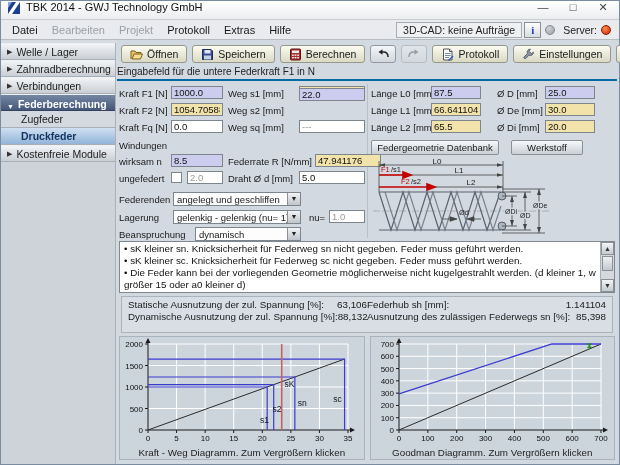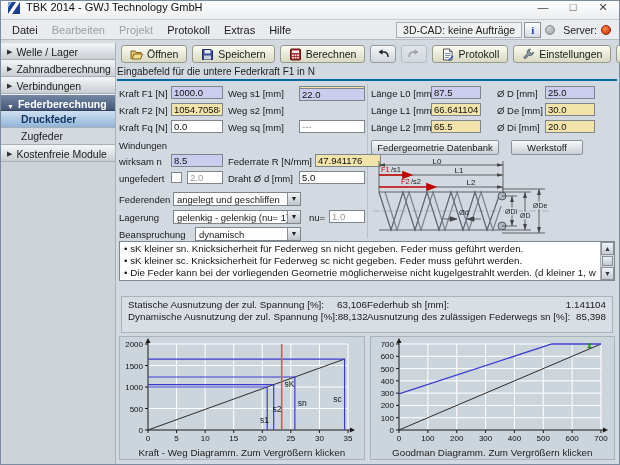--- a/index.html
+++ b/index.html
@@ -58,21 +58,21 @@
   .bg-yel { background:#f2e3ab; }
   .bg-wht { background:#ffffff; }
   .dis { color:#999; }
   .fselect { position:absolute; height:14px; border:1px solid #7d858d; background:#fdfdfd; display:flex; align-items:center; }
   .fselect .sval { flex:1; font-size:9.5px; padding:0 3px; white-space:nowrap; overflow:hidden; }
   .fselect .sarrow { width:13px; height:100%; border-left:1px solid #8a9098; background:linear-gradient(#f2f4f6,#bfc5cb); font-size:7px; text-align:center; line-height:12px; color:#222; }
   .fcheck { position:absolute; width:11px; height:11px; border:1px solid #7d858d; background:#fff; }
   .fbtn { position:absolute; height:15px; border:1px solid #8a9098; border-radius:2px; background:linear-gradient(#f7f8fa,#c9cfd5); font-size:9.5px; color:#1a1a1a; text-align:center; font-family:"Liberation Sans",sans-serif; }
 
   
-  .warnings { position:absolute; left:2px; top:201px; right:4px; height:40px; border:1px solid #80888f; background:#fff; display:flex; }
+  .warnings { position:absolute; left:2px; top:201px; right:4px; height:52px; border:1px solid #80888f; background:#fff; display:flex; }
   .warn-text { flex:1; padding:1px 4px; font-size:9.8px; line-height:1.22; color:#111; overflow:hidden; }
   .wscroll { width:14px; background:#d4d9de; border-left:1px solid #a9afb5; display:flex; flex-direction:column; }
   .wbtn { height:13px; font-size:7px; text-align:center; line-height:12px; background:linear-gradient(#f2f4f6,#c6cbd0); border:1px solid #8a9098; color:#333; }
   .wthumb { height:15px; margin:1px; background:linear-gradient(#eef1f3,#c2c8cd); border:1px solid #8a9098; }
   .wtrack { flex:1; }
 
   
   .results { position:absolute; left:4px; top:256px; right:6px; height:37px; border:1px solid #aab3bb; background:#d8dee4; padding:2px 6px; }
   .res-head { font-size:10px; font-weight:bold; }
   .res-cols { display:flex; }
@@ -134,25 +134,25 @@
         <span>Zahnradberechnung</span>
       </div>
     <div class="side-item">
         <span class="arr">▶</span>
         <span>Verbindungen</span>
       </div>
     <div class="side-item open">
         <span class="arr">▼</span>
         <span>Federberechnung</span>
       </div>
+    <div class="side-item child">
+        <span>Zugfeder</span>
+      </div>
     <div class="side-item child-selected">
         <span>Druckfeder</span>
-      </div>
-    <div class="side-item child">
-        <span>Zugfeder</span>
       </div>
     <div class="side-item">
         <span class="arr">▶</span>
         <span>Kostenfreie Module</span>
       </div>
   </div>
 
   <div class="main">
 
     <div class="toolbar">

